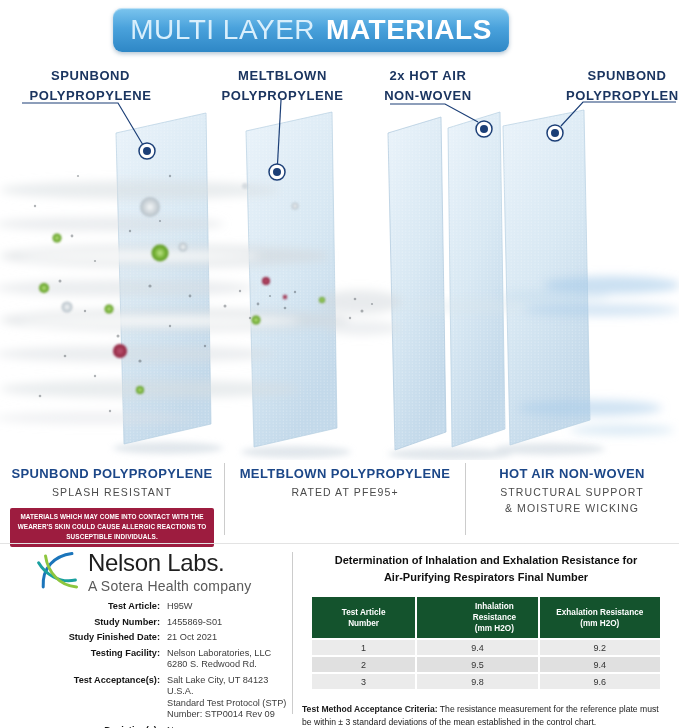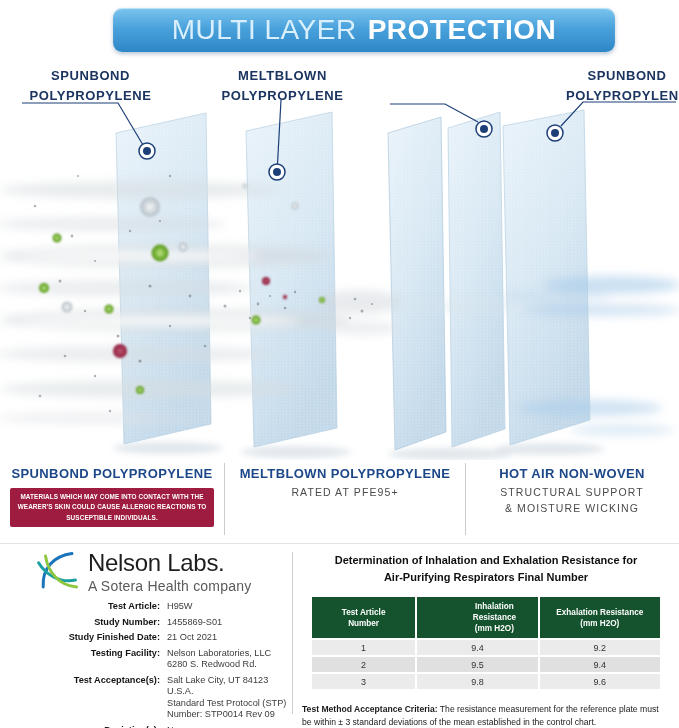--- a/index.html
+++ b/index.html
@@ -1,20 +1,20 @@
 <!DOCTYPE html>
 <html><head>
 <meta charset="utf-8">
 <style>
   html,body{margin:0;padding:0;background:#fff;}
   .page{position:relative;width:679px;height:728px;background:#fff;overflow:hidden;
         font-family:"Liberation Sans",sans-serif;}
 
   
-  .banner{position:absolute;left:113px;top:8px;width:502px;height:44px;border-radius:9px;
+  .banner{position:absolute;left:113px;top:8px;width:396px;height:44px;border-radius:9px;
     background:linear-gradient(180deg,#7cc5ee 0%,#4aa2dc 45%,#2e87c6 100%);
     box-shadow:0 2px 4px rgba(40,90,130,.35), inset 0 1px 1px rgba(255,255,255,.55);
     display:flex;align-items:center;justify-content:center;gap:11px;font-size:28px;letter-spacing:.5px;}
   .banner-light{color:#d9effc;font-weight:400;}
   .banner-bold{color:#ffffff;font-weight:800;}
 
   
   .layer-label{position:absolute;top:66px;text-align:center;white-space:pre-line;
     font-size:13px;font-weight:700;color:#1b3560;letter-spacing:.6px;line-height:1.5;}
   .ll0{left:18px;width:145px;}
@@ -60,27 +60,29 @@
   .footnote{margin-top:12px;font-size:8.6px;color:#1a1a1a;line-height:1.5;padding:0 2px;}
   .footnote b{font-weight:700;}
 </style>
 </head>
 <body>
 
 <div class="page">
 
   <div class="banner">
     <span class="banner-light">MULTI LAYER</span>
-    <span class="banner-bold">PROTECTION</span>
+    <span class="banner-bold">MATERIALS</span>
   </div>
 
   <div class="layer-label ll0">SPUNBOND
 POLYPROPYLENE</div>
   <div class="layer-label ll1">MELTBLOWN
 POLYPROPYLENE</div>
+  <div class="layer-label ll2">2x HOT AIR
+NON-WOVEN</div>
   <div class="layer-label ll3">SPUNBOND
 POLYPROPYLENE</div>
 
   <svg class="illus" viewBox="0 0 679 404">
     <defs>
       <linearGradient id="sheetG" x1="0" y1="0" x2="0.45" y2="1">
         <stop offset="0" stop-color="#eaf3fa"></stop>
         <stop offset="0.55" stop-color="#d8e8f3"></stop>
         <stop offset="1" stop-color="#c3d9ea"></stop>
       </linearGradient>
@@ -241,20 +243,21 @@
           <circle r="8" fill="#fff"></circle>
           <circle r="8" fill="none" stroke="#1c3f77" stroke-width="1.5"></circle>
           <circle r="4" fill="#1c3f77"></circle>
         </g>
     </g>
   </svg>
 
   <div class="desc-row">
     <div class="desc-col c0">
       <div class="desc-title">SPUNBOND POLYPROPYLENE</div>
+      <div class="desc-sub">SPLASH RESISTANT</div>
       <div class="warning">MATERIALS WHICH MAY COME INTO CONTACT WITH THE WEARER'S SKIN COULD CAUSE ALLERGIC REACTIONS TO SUSCEPTIBLE INDIVIDUALS.</div>
     </div>
     <div class="vdiv"></div>
     <div class="desc-col c1">
       <div class="desc-title">MELTBLOWN POLYPROPYLENE</div>
       <div class="desc-sub">RATED AT PFE95+</div>
     </div>
     <div class="vdiv"></div>
     <div class="desc-col c2">
       <div class="desc-title">HOT AIR NON-WOVEN</div>

